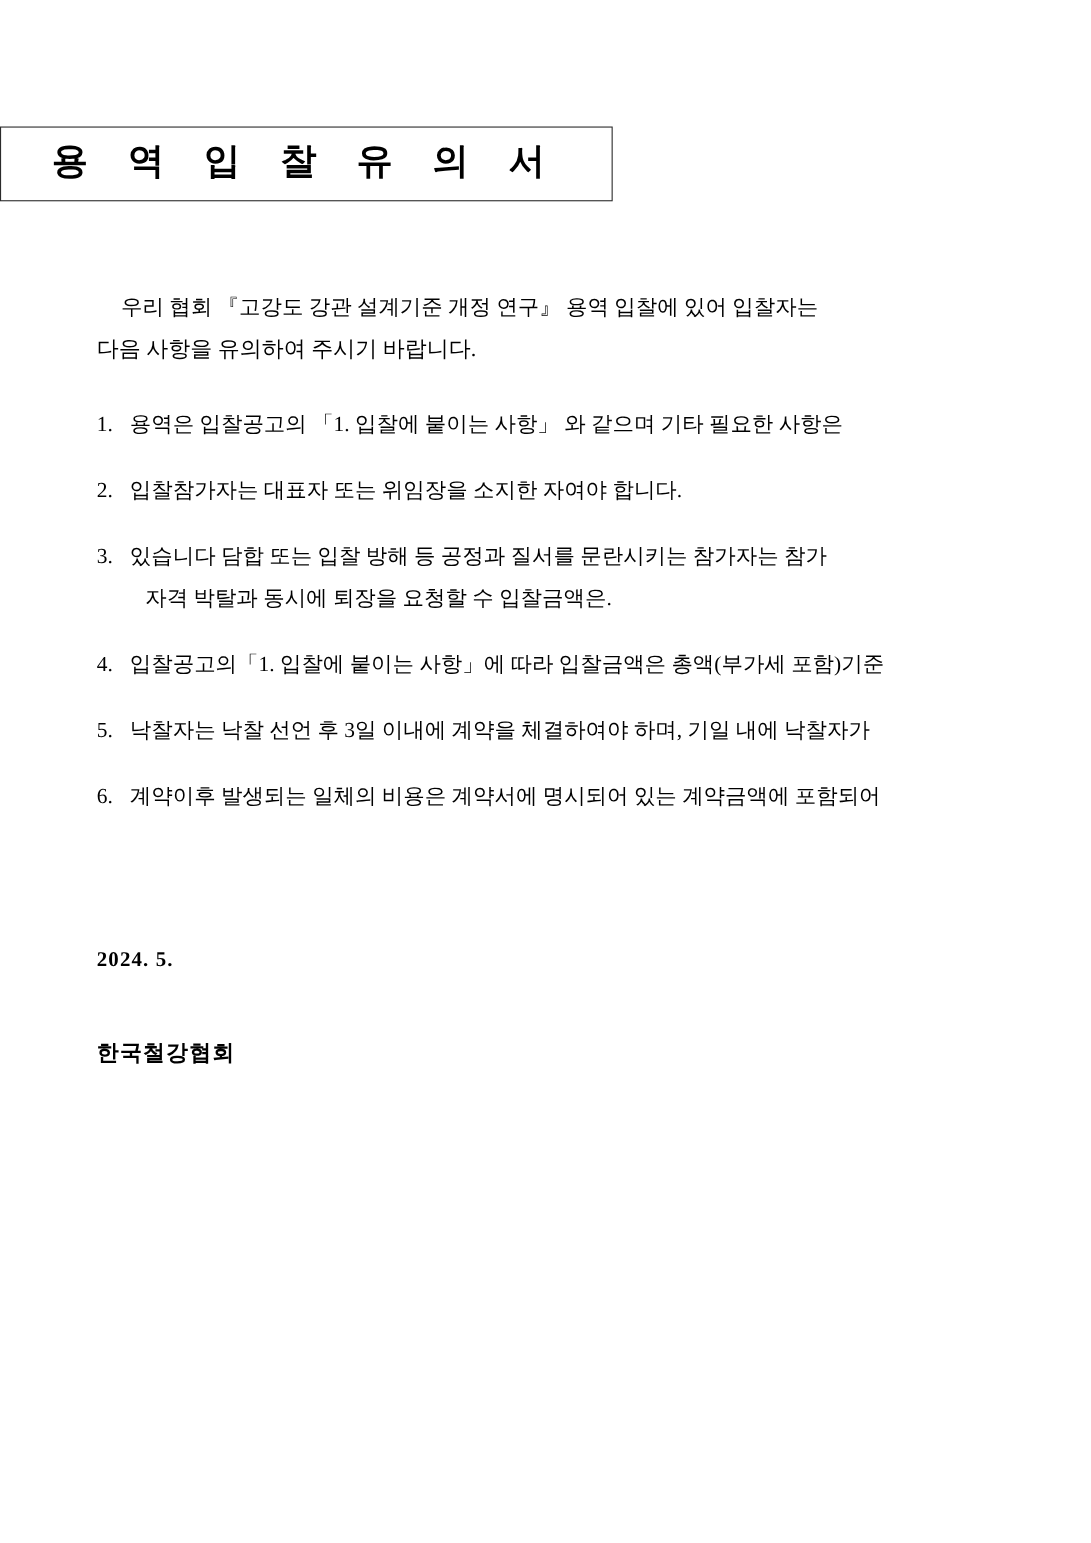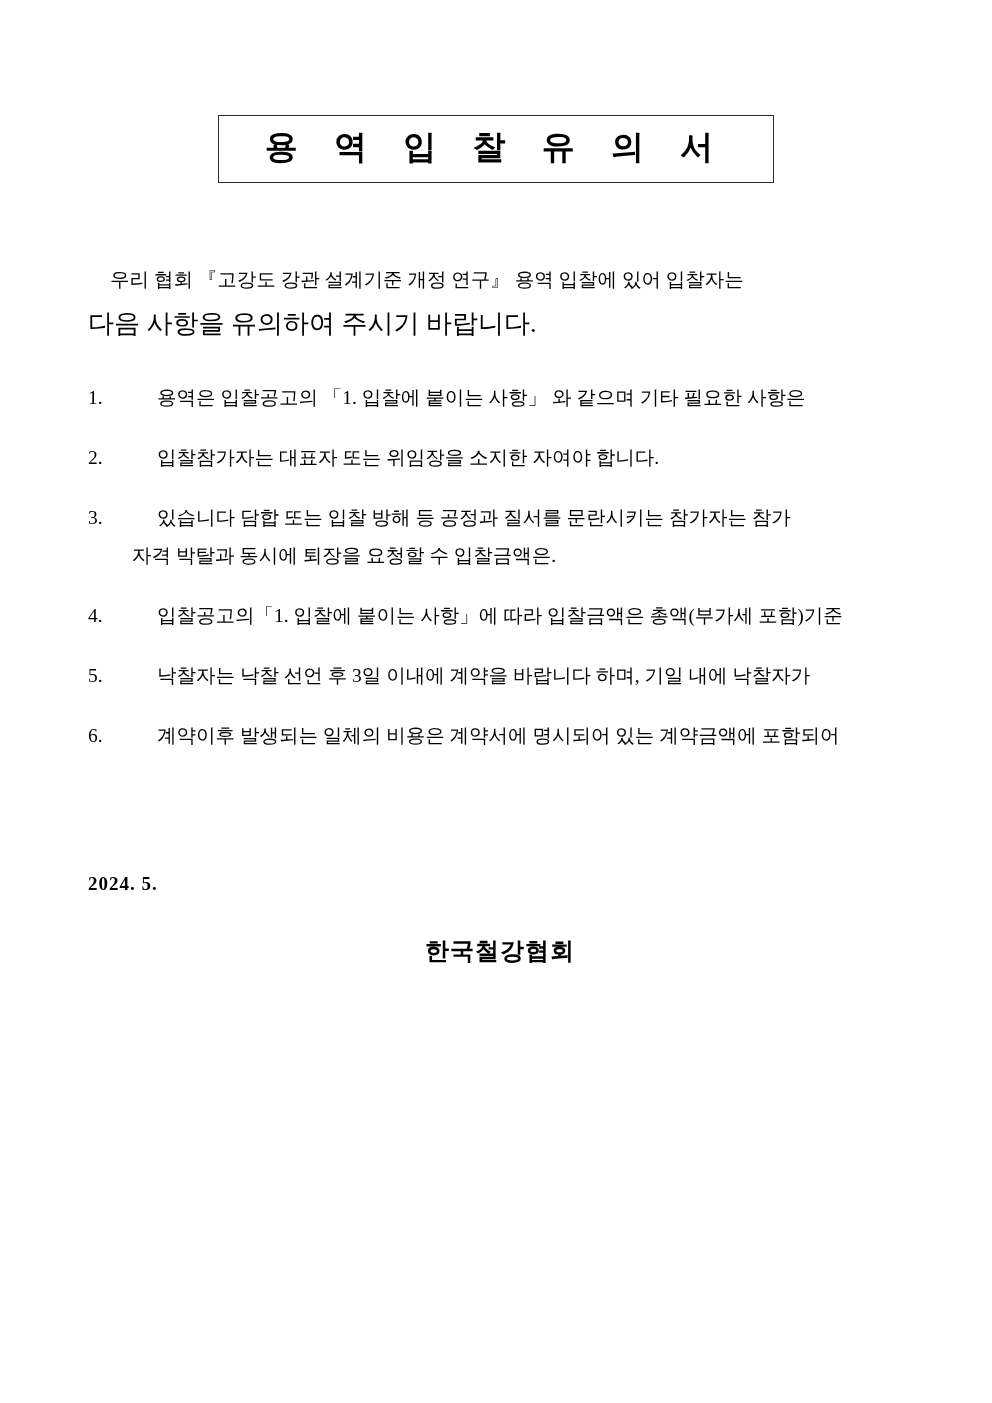--- a/index.html
+++ b/index.html
@@ -20,21 +20,21 @@
     height: 1403px;
     box-sizing: border-box;
     padding: 0;
     position: relative;
   }
 
   
   .title-wrap {
     margin-top: 115px;
     display: flex;
-    justify-content: center;
+    justify-content: flex-start;
   }
   .title-box {
     border: 1px solid #2b2b2b;
     padding: 12px 46px 14px 46px;
     min-width: 460px;
     text-align: center;
     background: #ffffff;
   }
   .title-text {
     font-size: 33px;
@@ -53,21 +53,21 @@
   .intro {
     font-size: 19.5px;
     line-height: 1.95;
     margin-bottom: 30px;
   }
   .intro .indent {
     display: inline-block;
     width: 22px;
   }
   .intro-line2 {
-    font-size: 26px;
+    font-size: 20px;
     line-height: 1.95;
   }
 
   .item {
     display: flex;
     font-size: 19.5px;
     line-height: 1.95;
     margin-bottom: 22px;
     align-items: flex-start;
   }
@@ -80,35 +80,34 @@
   .item .txt {
     flex: 1 1 auto;
   }
   .item .txt .cont {
     display: block;
     padding-left: 14px;
   }
   .spread {
     text-align: justify;
     text-justify: inter-character;
-    margin-left: 39px;
   }
 
   
   .date {
     margin-top: 118px;
     text-align: left;
     font-size: 19px;
     font-weight: bold;
     letter-spacing: 1px;
   }
   .org {
-    margin-top: 40px;
-    text-align: center;
-    font-size: 24px;
+    margin-top: 60px;
+    text-align: left;
+    font-size: 20px;
     font-weight: bold;
     letter-spacing: 1px;
   }
 </style>
 </head>
 <body>
 
 <div class="page">
 
   <div class="title-wrap">
@@ -149,21 +148,21 @@
     <div class="item">
       <div class="num">4.</div>
       <div class="txt">
         <span class="spread">입찰공고의「1. 입찰에 붙이는 사항」에 따라 입찰금액은 총액(부가세 포함)기준</span>
       </div>
     </div>
 
     <div class="item">
       <div class="num">5.</div>
       <div class="txt">
-        <span class="spread">낙찰자는 낙찰 선언 후 3일 이내에 계약을 바랍니다 하며, 기일 내에 낙찰자가</span>
+        <span class="spread">낙찰자는 낙찰 선언 후 3일 이내에 계약을 체결하여야 하며, 기일 내에 낙찰자가</span>
       </div>
     </div>
 
     <div class="item">
       <div class="num">6.</div>
       <div class="txt">
         <span class="spread">계약이후 발생되는 일체의 비용은 계약서에 명시되어 있는 계약금액에 포함되어</span>
       </div>
     </div>
 

